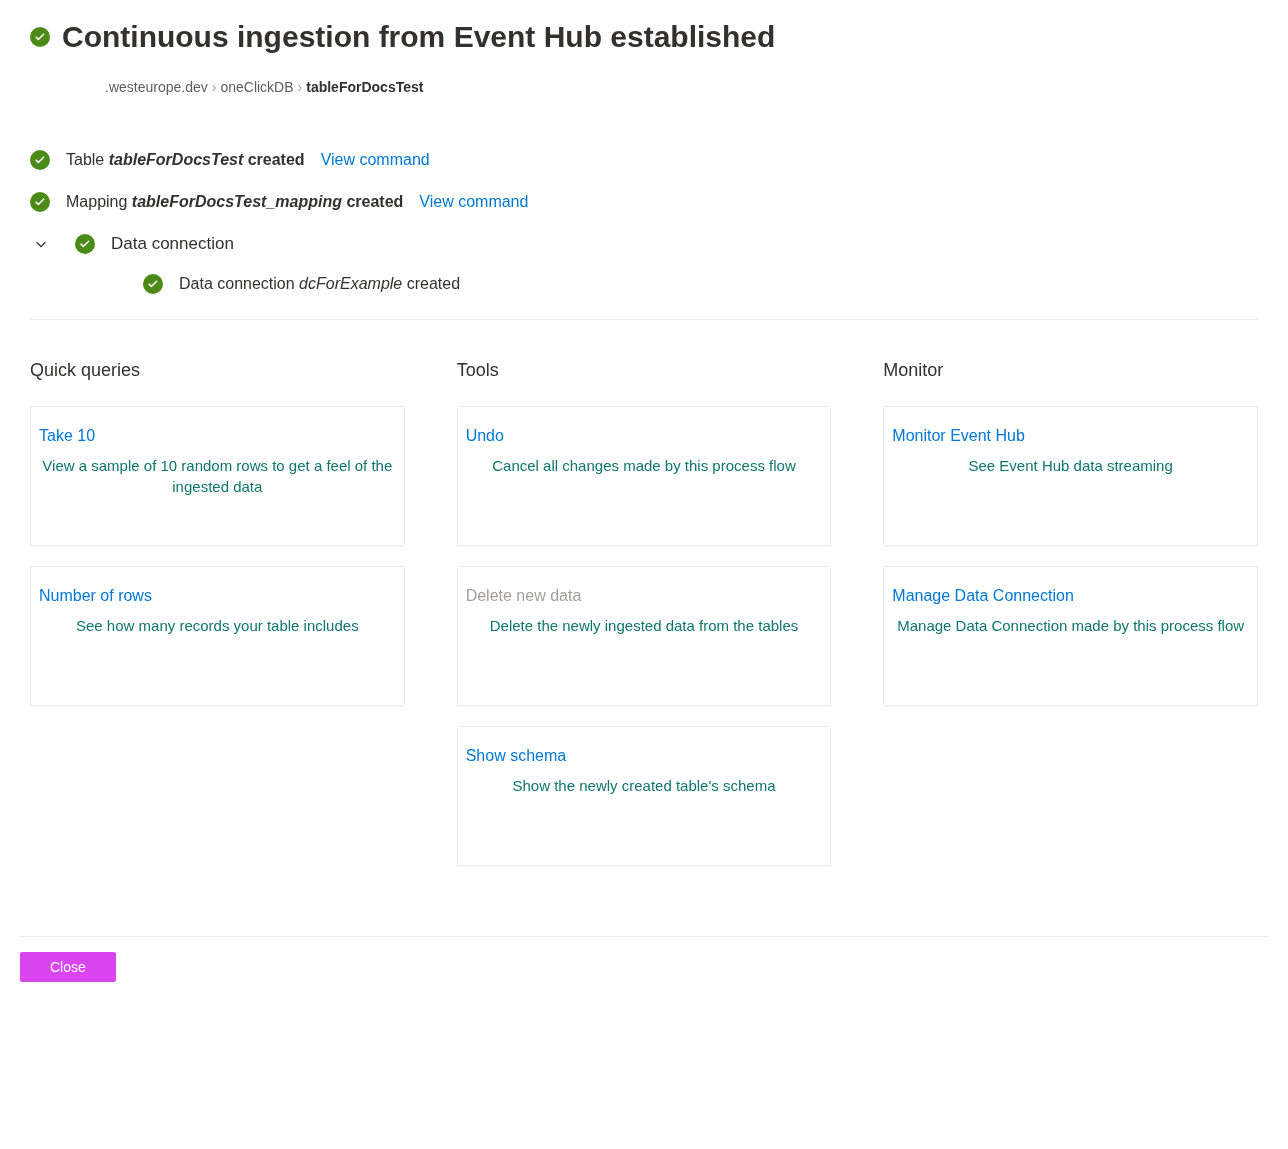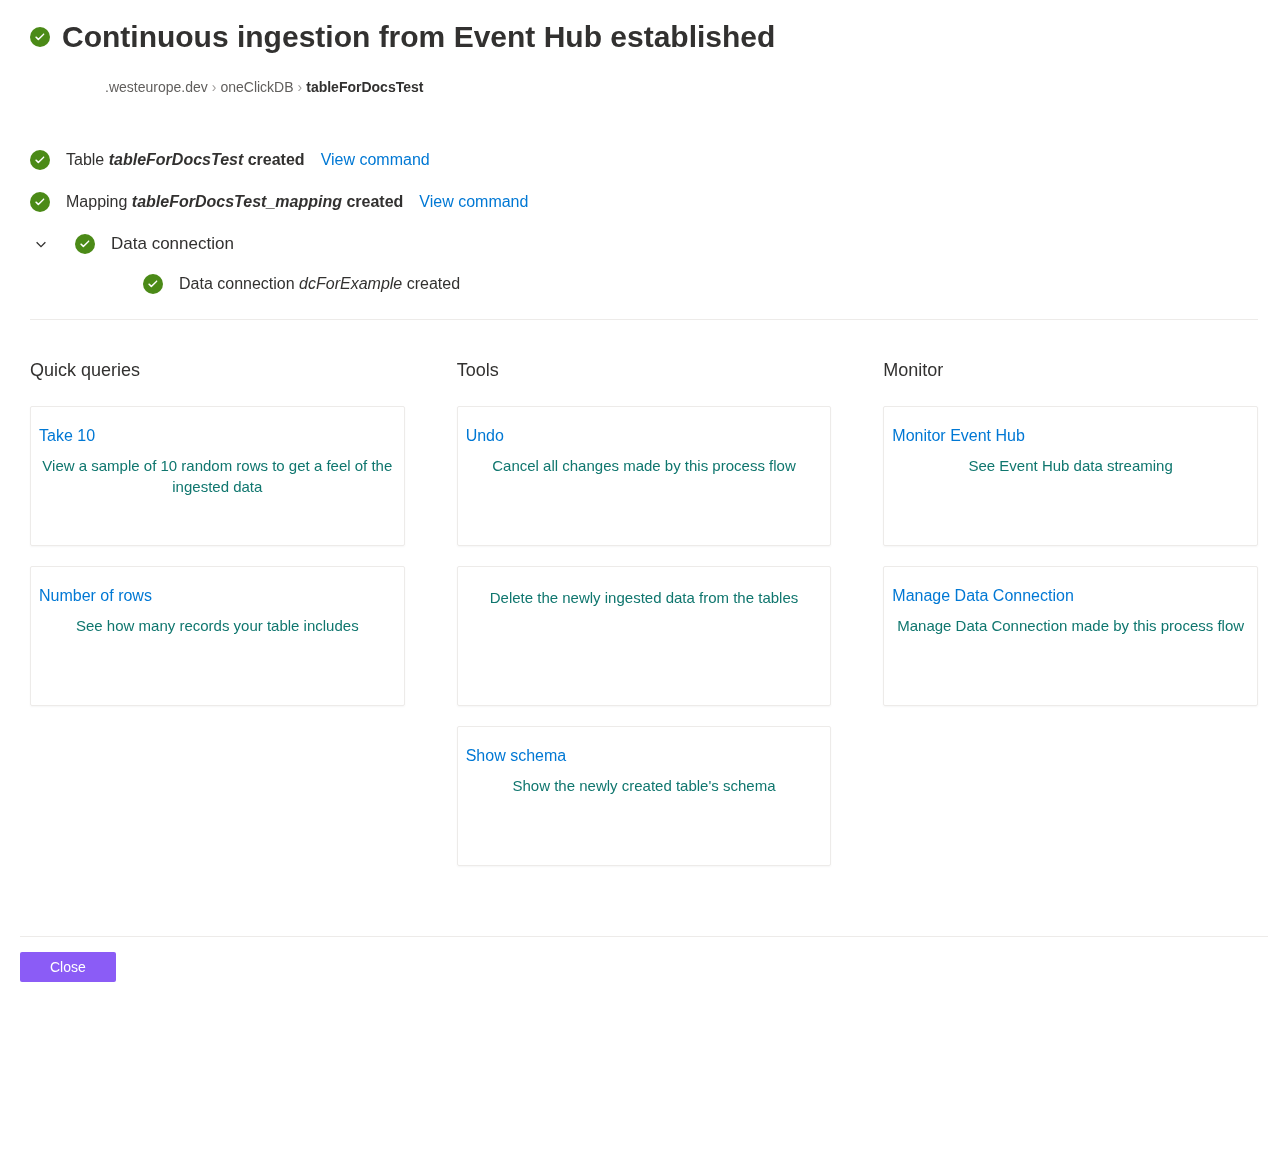--- a/index.html
+++ b/index.html
@@ -161,21 +161,21 @@
       text-align: center;
     }
     .footer {
       border-top: 1px solid #edebe9;
       padding-top: 15px;
       margin-left: -10px;
       margin-right: -10px;
       padding-left: 0;
     }
     .close-btn {
-      background: #8b5cf6;
+      background: #d946ef;
       color: #fff;
       border: none;
       padding: 7px 30px;
       font-size: 14px;
       cursor: pointer;
       border-radius: 2px;
     }
   </style>
 </head>
 <body>
@@ -270,20 +270,21 @@
 
   <div>
     <h2 class="col-title">Tools</h2>
 
     <div class="card">
       <div class="card-title">Undo</div>
       <div class="card-desc">Cancel all changes made by this process flow</div>
     </div>
 
     <div class="card">
+      <div class="card-title disabled">Delete new data</div>
       <div class="card-desc">Delete the newly ingested data from the tables</div>
     </div>
 
     <div class="card">
       <div class="card-title">Show schema</div>
       <div class="card-desc">Show the newly created table's schema</div>
     </div>
   </div>
 
   <div>

